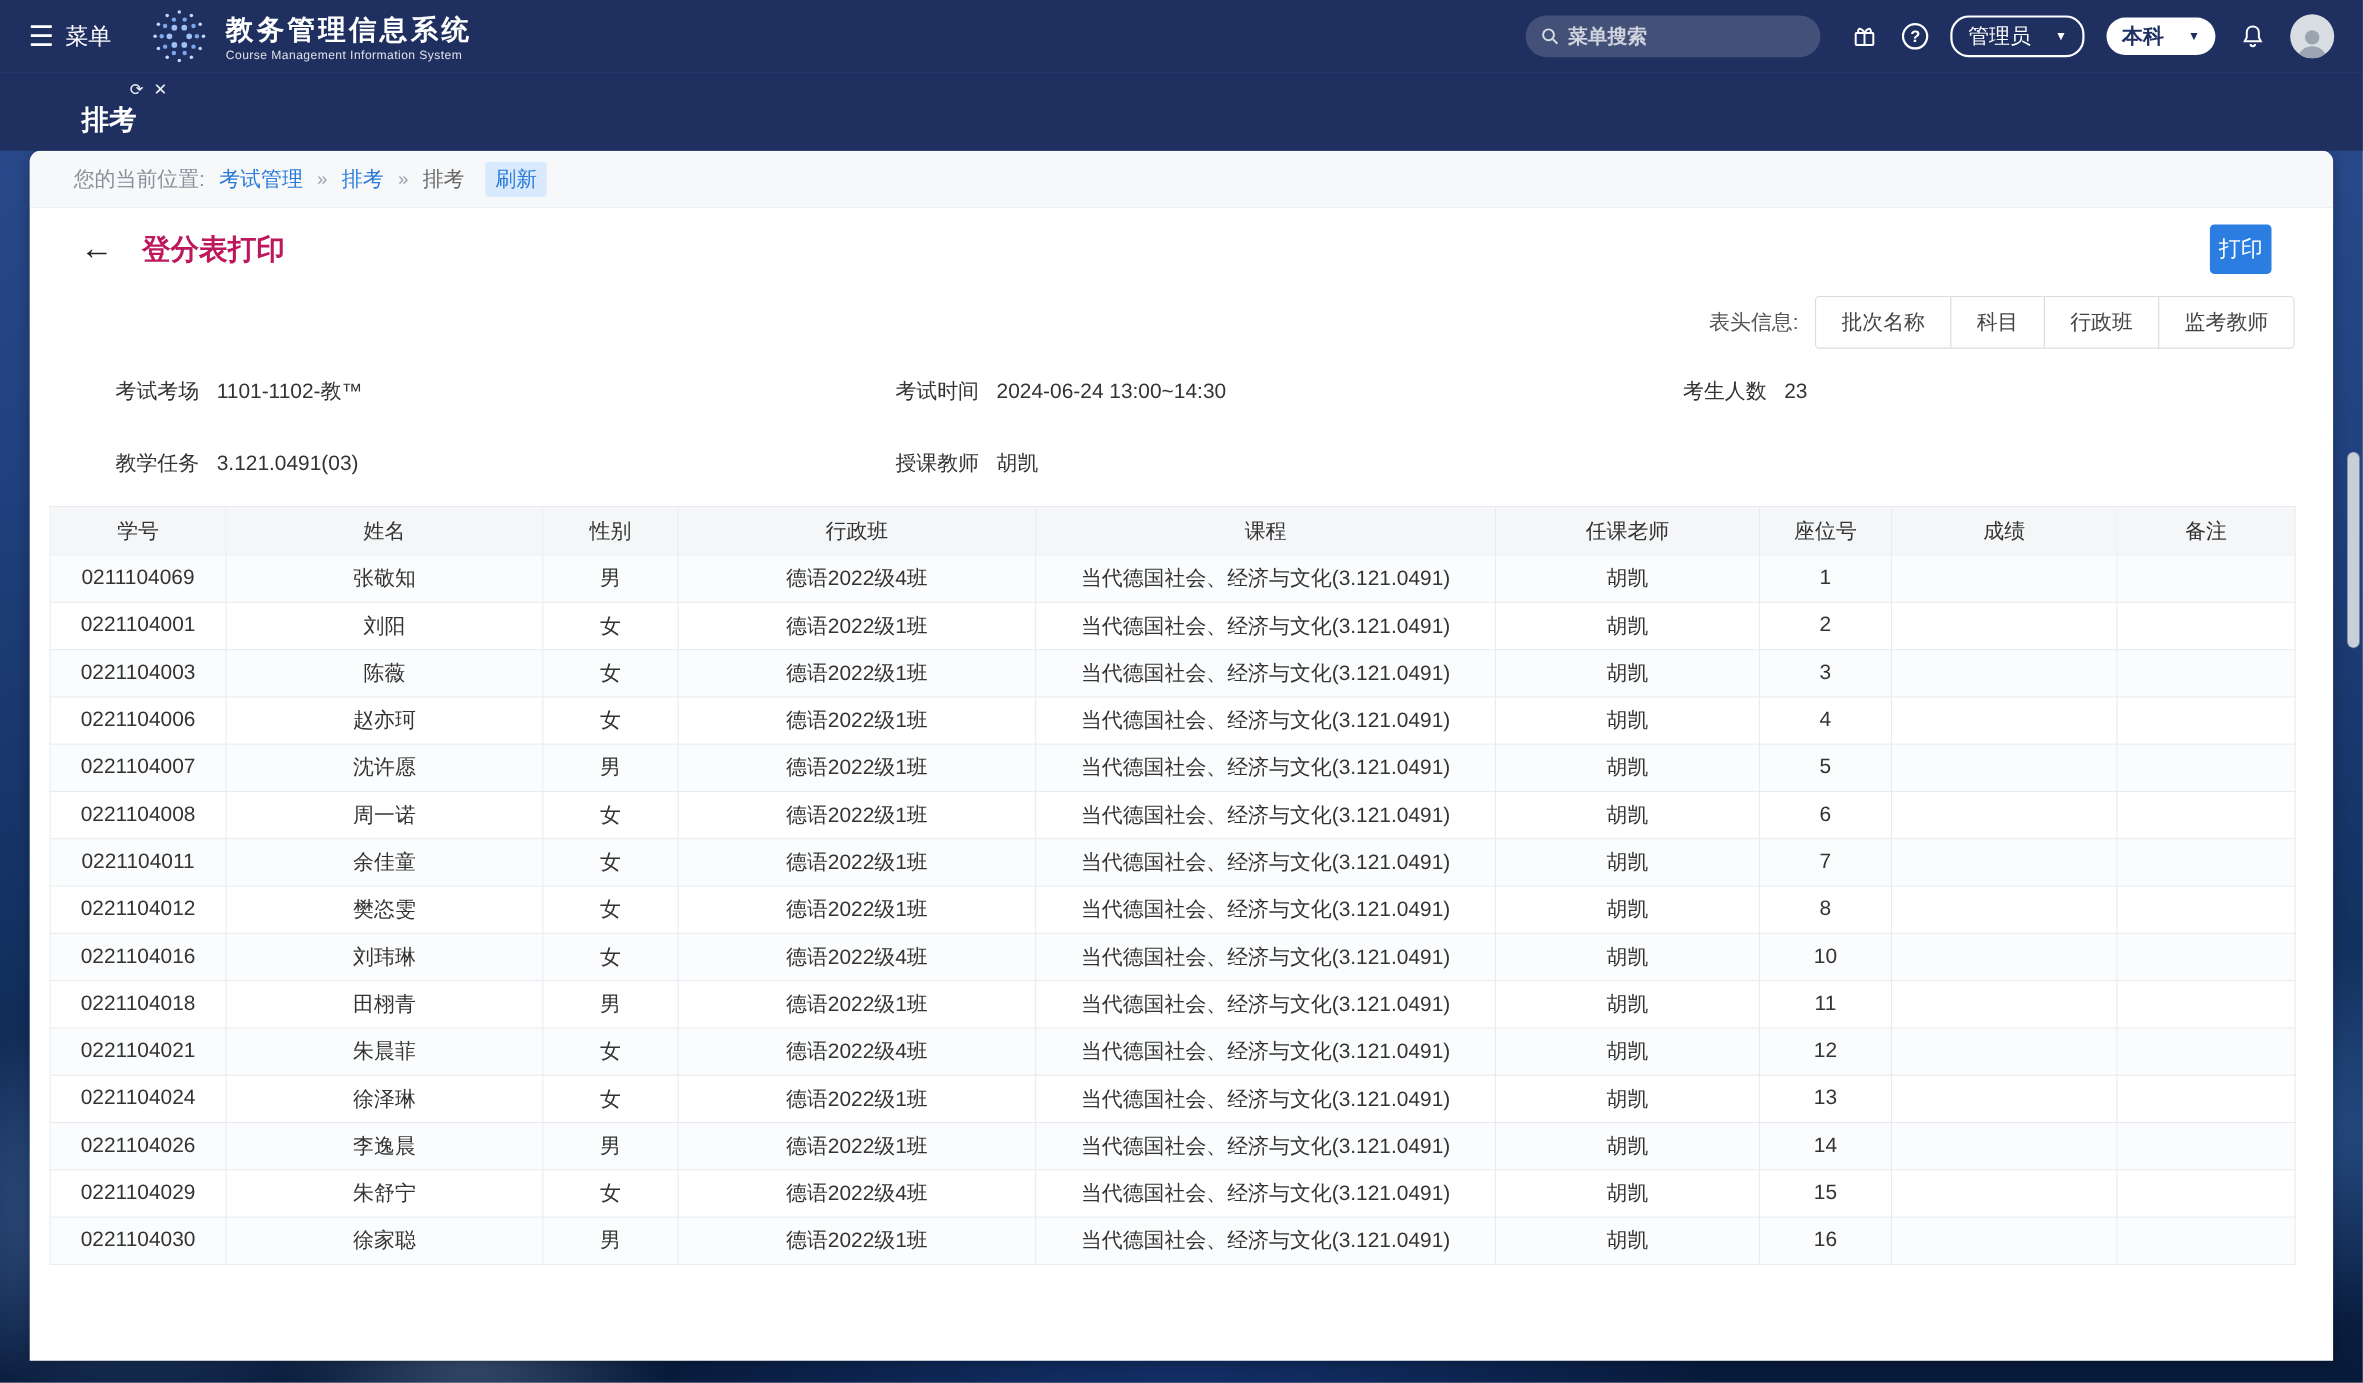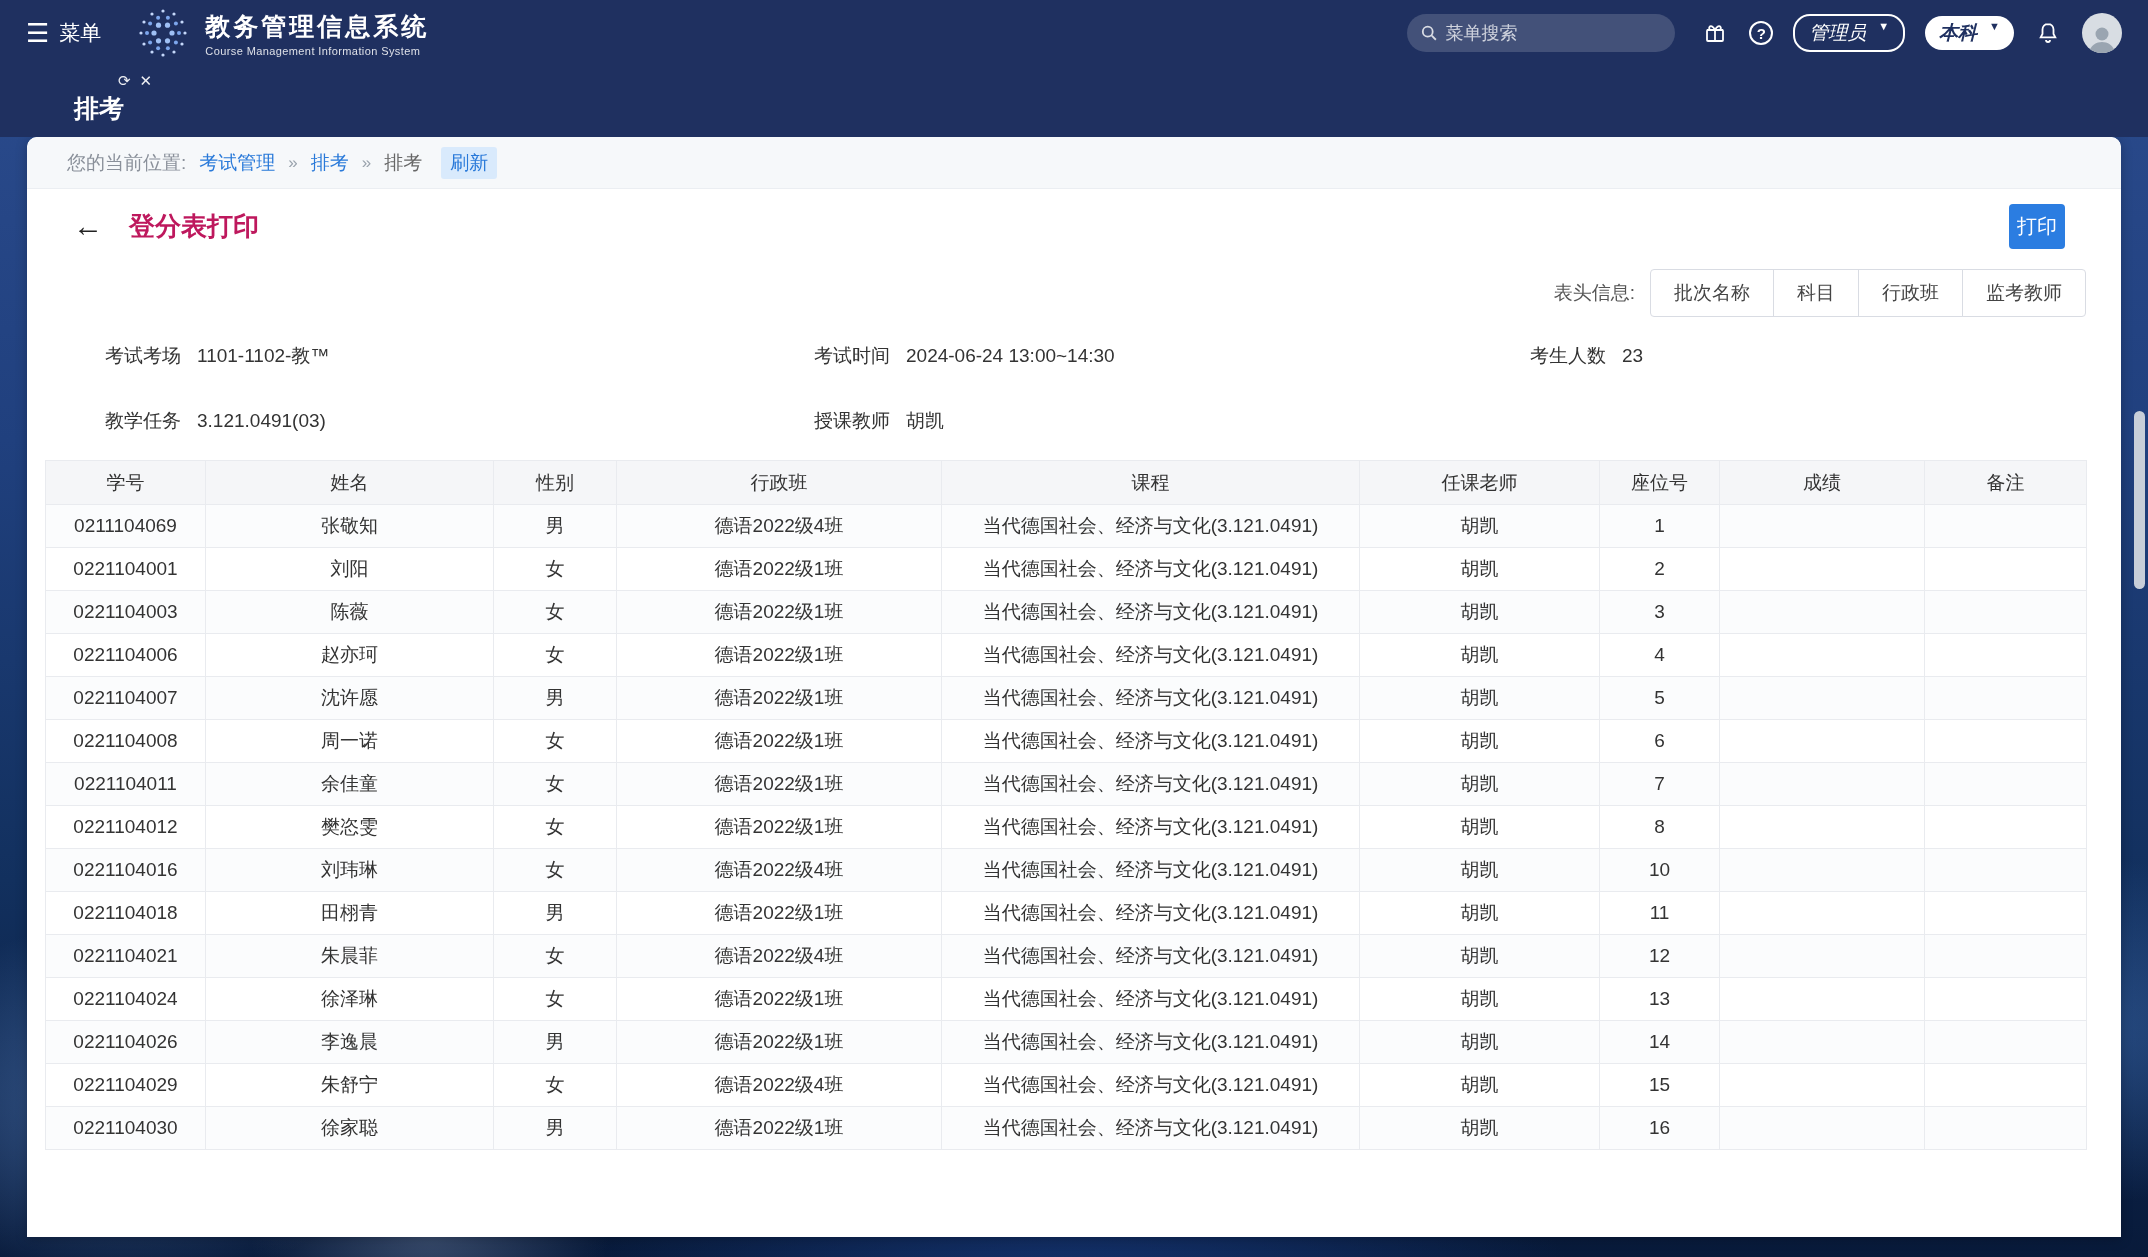--- a/index.html
+++ b/index.html
@@ -26,32 +26,32 @@
   .brand { margin-left:14px; display:flex; flex-direction:column; }
   .brand-title { font-size:25px; font-weight:bold; letter-spacing:3px; }
   .brand-sub { font-size:11px; color:rgba(255,255,255,.85); letter-spacing:.4px; margin-top:2px; }
   .nav-spacer { flex:1; }
   .search-box {
     display:flex; align-items:center; gap:8px; width:268px; height:38px;
     background:rgba(255,255,255,.16); border-radius:19px; padding:0 14px;
   }
   .search-box input {
     background:transparent; border:none; outline:none; color:#f97316;
-    font-size:18px; width:100%; font-family:inherit;
+    font-size:18px; width:100%; font-family:inherit;font-weight:bold;
   }
   .search-box input::placeholder { color:rgba(255,255,255,.75); }
   .nav-icons { display:flex; align-items:center; gap:20px; margin-left:26px; }
   .icon-btn { width:28px; height:28px; display:flex; align-items:center; justify-content:center; cursor:pointer; }
   .help-circle {
     width:24px; height:24px; border:2px solid #fff; border-radius:50%;
     display:flex; align-items:center; justify-content:center;
     font-size:15px; font-weight:bold; color:#fff; cursor:pointer;
   }
-  .pill { display:flex; align-items:flex-start; gap:12px; border-radius:17px; padding:4px 14px;
-          font-size:19px; cursor:pointer; white-space:nowrap;font-style:italic; }
+  .pill { display:flex; align-items:center; gap:22px; border-radius:17px; padding:4px 14px;
+          font-size:19px; cursor:pointer; white-space:nowrap; }
   .pill-outline { border:2px solid #fff; color:#fff; }
   .pill-solid { background:#fff; color:#1f3060; font-weight:bold; }
   .chev { font-size:11px; }
   .avatar {
     width:40px; height:40px; border-radius:50%; background:#d8dde3; overflow:hidden;
     display:flex; align-items:flex-end; justify-content:center; cursor:pointer;
   }
 
   
   .tabstrip { height:71px; background:#1f3060; position:relative; }

